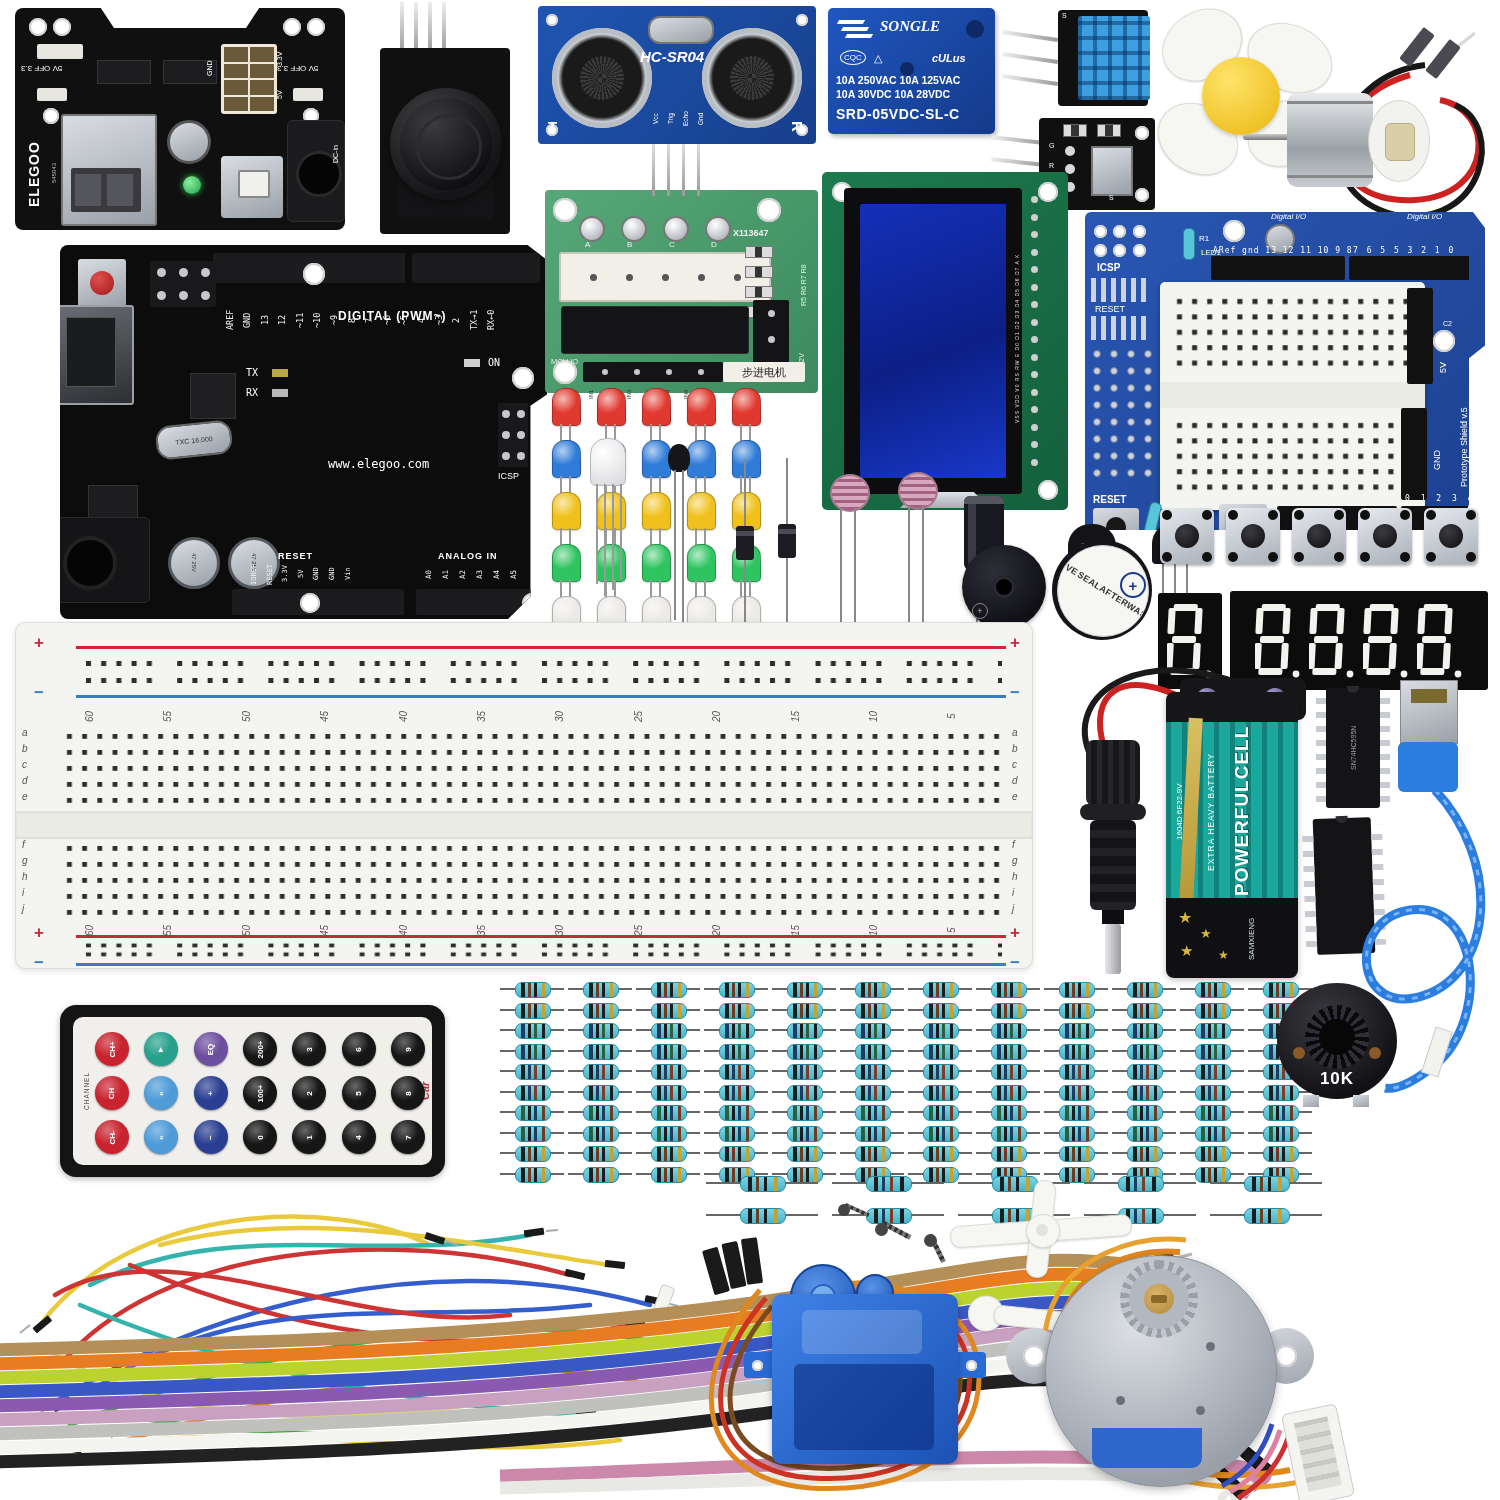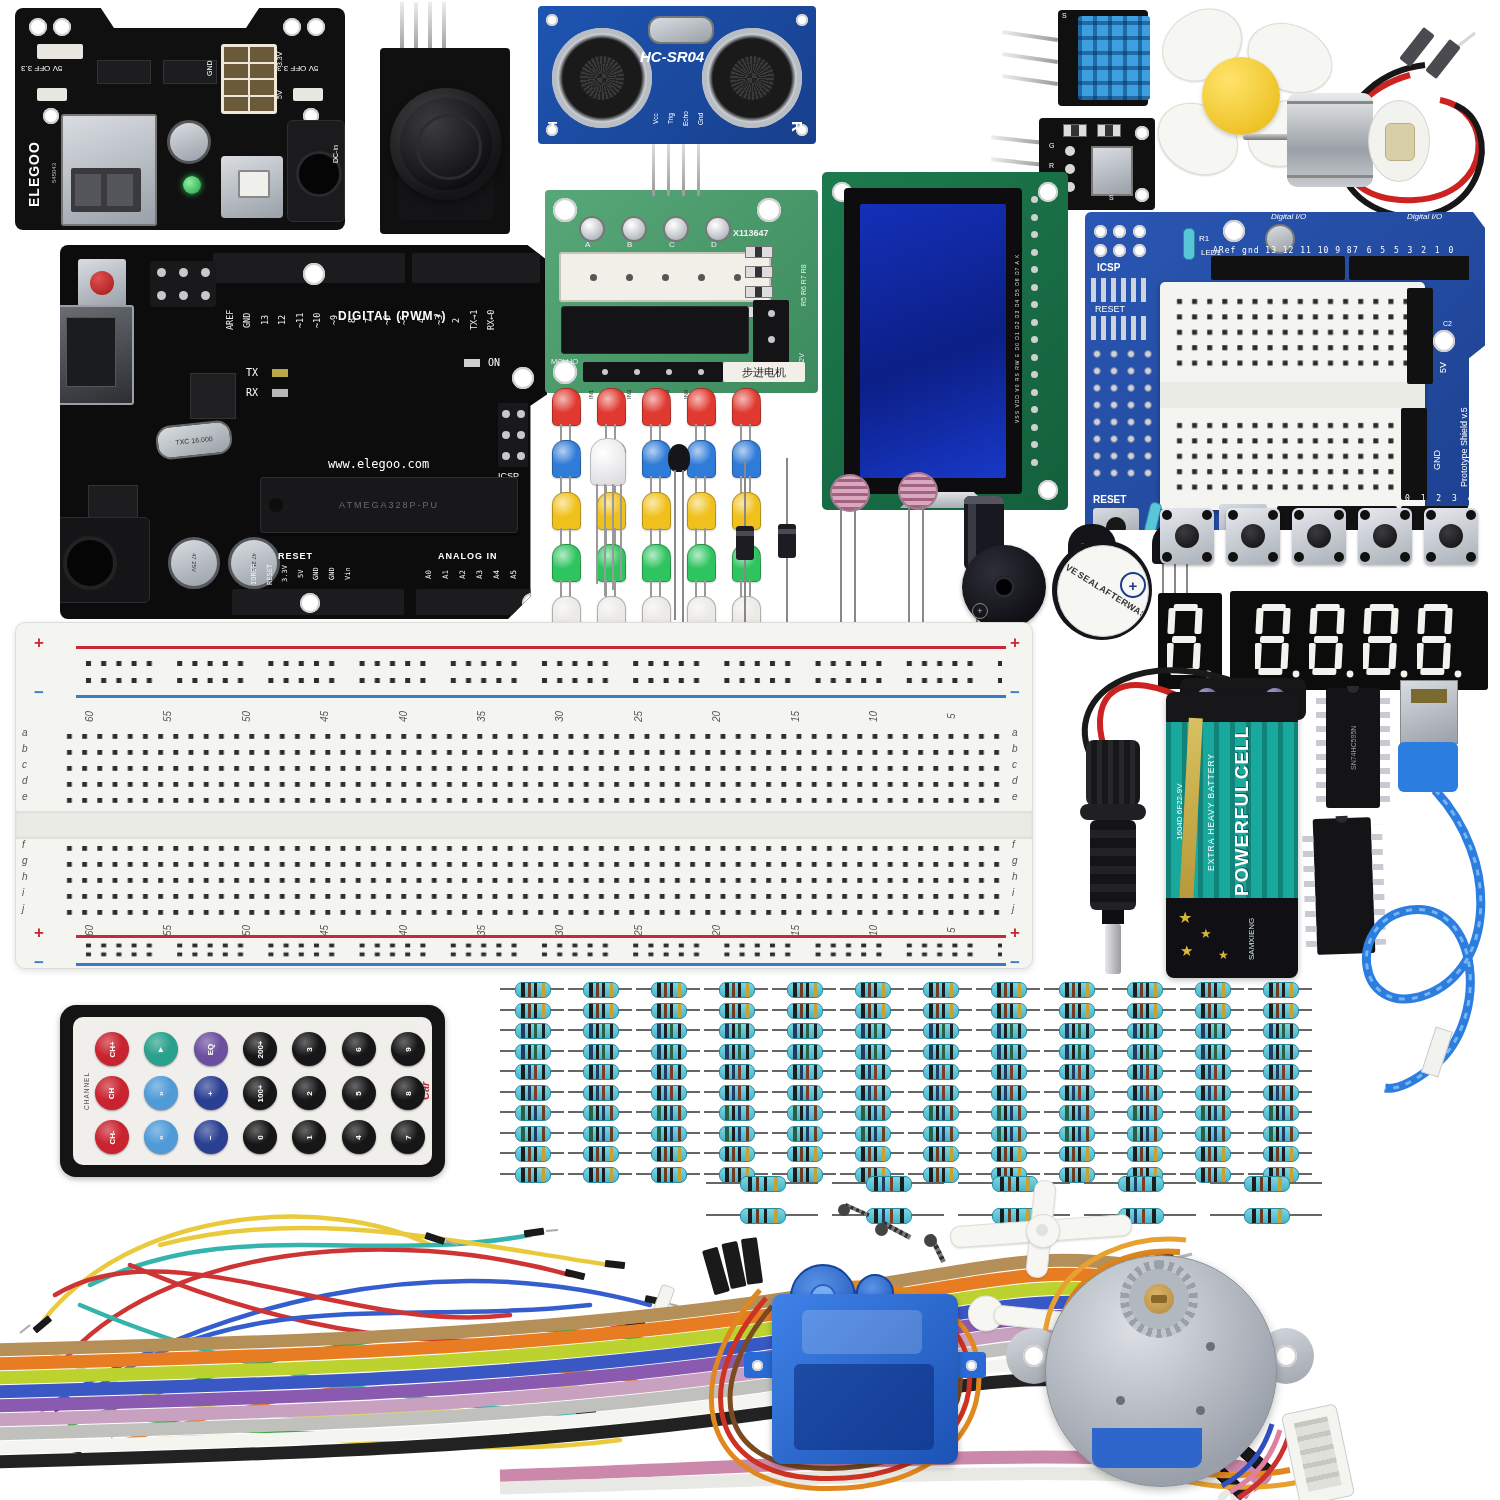--- a/index.html
+++ b/index.html
@@ -102,20 +102,36 @@
     <div class="abs wt" style="left:254px;top:112px;font-size:15px;font-weight:bold;transform:rotate(90deg)">R</div>
     <div id="hc-pin-labels">
         <div class="abs vtx" style="left: 112px; top: 90px; width: 11px; height: 46px; font-size: 6.5px; color: rgb(255, 255, 255);">Vcc</div>
         <div class="abs vtx" style="left: 127px; top: 90px; width: 11px; height: 46px; font-size: 6.5px; color: rgb(255, 255, 255);">Trig</div>
         <div class="abs vtx" style="left: 142px; top: 90px; width: 11px; height: 46px; font-size: 6.5px; color: rgb(255, 255, 255);">Echo</div>
         <div class="abs vtx" style="left: 157px; top: 90px; width: 11px; height: 46px; font-size: 6.5px; color: rgb(255, 255, 255);">Gnd</div>
       </div>
   </div>
   <div id="hc-pins"></div>
 
+  <div class="abs" style="left:828px;top:8px;width:167px;height:126px;background:linear-gradient(135deg,#2057c0,#143a8a);border-radius:5px;box-shadow:2px 3px 4px rgba(0,0,0,.25)">
+    <div class="abs" style="left:10px;top:10px;width:34px;height:22px">
+      <i class="abs" style="left:0;top:2px;width:26px;height:4px;background:#fff;transform:skewX(-30deg)"></i>
+      <i class="abs" style="left:4px;top:9px;width:26px;height:4px;background:#fff;transform:skewX(-30deg)"></i>
+      <i class="abs" style="left:8px;top:16px;width:26px;height:4px;background:#fff;transform:skewX(-30deg)"></i>
+      </div>
+    <div class="abs wt" style="left:52px;top:10px;font-size:15px;font-weight:bold;font-style:italic;font-family:'Liberation Serif',serif">SONGLE</div>
+    <div class="abs" style="left:138px;top:12px;width:18px;height:18px;border-radius:50%;background:#0e2a66"></div>
+    <div class="abs" style="left:72px;top:54px;width:14px;height:14px;border-radius:50%;background:#0e2a66"></div>
+    <div class="abs wt" style="left:12px;top:42px;font-size:8px;border:1px solid #fff;border-radius:50%;padding:2px 3px">CQC</div>
+    <div class="abs wt" style="left:46px;top:44px;font-size:11px">△</div>
+    <div class="abs wt" style="left:104px;top:44px;font-size:11px;font-weight:bold;font-style:italic">cULus</div>
+    <div class="abs wt" style="left:8px;top:66px;font-size:10.5px;font-weight:bold;white-space:nowrap">10A 250VAC 10A 125VAC</div>
+    <div class="abs wt" style="left:8px;top:80px;font-size:10.5px;font-weight:bold;white-space:nowrap">10A  30VDC 10A  28VDC</div>
+    <div class="abs wt" style="left:8px;top:98px;font-size:14px;font-weight:bold;letter-spacing:.5px">SRD-05VDC-SL-C</div>
+  </div>
 
   <div class="abs" style="left:1022px;top:10px;width:130px;height:100px">
     <i class="abs" style="left:-20px;top:24px;width:56px;height:4px;background:linear-gradient(90deg,#eee,#999);transform:rotate(8deg)"></i>
     <i class="abs" style="left:-20px;top:46px;width:56px;height:4px;background:linear-gradient(90deg,#eee,#999);transform:rotate(8deg)"></i>
     <i class="abs" style="left:-20px;top:68px;width:56px;height:4px;background:linear-gradient(90deg,#eee,#999);transform:rotate(8deg)"></i>
     <div class="abs pcbblack" style="left:36px;top:0;width:90px;height:96px">
       <div class="abs wt" style="left:4px;top:2px;font-size:7px">S</div>
       </div>
     <div class="abs" style="left:56px;top:6px;width:72px;height:84px;background:#3d9fe0;border-radius:3px;background-image:repeating-linear-gradient(0deg,rgba(0,40,90,.45) 0 4px,transparent 4px 15px),repeating-linear-gradient(90deg,rgba(0,40,90,.45) 0 4px,transparent 4px 15px)"></div>
   </div>
@@ -220,24 +236,20 @@
     <div class="abs" style="left:438px;top:158px;width:30px;height:64px;display:grid;grid-template-columns:1fr 1fr;align-items:center;justify-items:center;background:#19191b">
       <i style="width:8px;height:8px;border-radius:50%;background:#c8c8cc"></i>
         <i style="width:8px;height:8px;border-radius:50%;background:#c8c8cc"></i>
       <i style="width:8px;height:8px;border-radius:50%;background:#c8c8cc"></i>
         <i style="width:8px;height:8px;border-radius:50%;background:#c8c8cc"></i>
       <i style="width:8px;height:8px;border-radius:50%;background:#c8c8cc"></i>
         <i style="width:8px;height:8px;border-radius:50%;background:#c8c8cc"></i>
       </div>
     <div class="abs wt" style="left:438px;top:226px;font-size:9px">ICSP</div>
     <div class="abs wt" style="left:268px;top:212px;font-size:12px;font-family:'DejaVu Sans Mono',monospace">www.elegoo.com</div>
-    <div class="abs" style="left:200px;top:232px;width:256px;height:54px;background:#18181a;border:1px solid #2e2e30;border-radius:3px;box-shadow:0 2px 3px rgba(0,0,0,.5)">
-      <div class="ctr" style="width:100%;height:100%;color:#6a6a70;font-size:9px;letter-spacing:2px">ATMEGA328P-PU</div>
-      <i class="abs" style="left:8px;top:20px;width:14px;height:14px;border-radius:50%;background:#0d0d0e"></i>
-      </div>
     <div class="abs" style="left:28px;top:240px;width:48px;height:36px;background:#1d1d20;border:1px solid #333"></div>
     <div class="abs silver" style="left:108px;top:292px;width:46px;height:46px;border-radius:50%;border:3px solid #55585c">
       <div class="ctr vtx2" style="width:100%;height:100%;font-size:6px;color:#333">47 25V</div>
       </div>
     <div class="abs silver" style="left:168px;top:292px;width:46px;height:46px;border-radius:50%;border:3px solid #55585c">
       <div class="ctr vtx2" style="width:100%;height:100%;font-size:6px;color:#333">47 25V</div>
       </div>
     <div class="abs" style="left:-4px;top:272px;width:92px;height:84px;background:#151517;border:1px solid #2c2c2e;border-radius:6px">
       <div class="abs" style="left:6px;top:18px;width:46px;height:46px;border-radius:50%;background:#050505;border:4px solid #222"></div>
       </div>
@@ -1696,20 +1708,31 @@
       </div>
       <div class="abs" style="left: 504px; top: 38px; width: 112px; height: 2px; background: rgb(102, 102, 102);"></div>
       <div class="abs" style="left: 538px; top: 32px; width: 44px; height: 14px; border-radius: 7px; background: linear-gradient(rgb(121, 214, 228), rgb(72, 180, 200)); border: 1px solid rgb(42, 138, 158);">
         <div class="abs" style="left: 7.04px; top: 0px; width: 3.5px; height: 100%; background: rgb(29, 29, 29);"></div>
         <div class="abs" style="left: 14.96px; top: 0px; width: 3.5px; height: 100%; background: rgb(112, 58, 32);"></div>
         <div class="abs" style="left: 22.88px; top: 0px; width: 3.5px; height: 100%; background: rgb(29, 29, 29);"></div>
         <div class="abs" style="left: 33.44px; top: 0px; width: 3.5px; height: 100%; background: rgb(202, 161, 44);"></div>
       </div>
     </div>
 
+  <div class="abs" style="left:1277px;top:983px;width:120px;height:124px">
+    <div class="abs" style="left:0;top:0;width:120px;height:116px;border-radius:50%;background:radial-gradient(circle at 40% 32%,#3a3a40,#121216 72%)"></div>
+    <div class="abs" style="left:28px;top:22px;width:64px;height:64px;border-radius:50%;background:repeating-conic-gradient(#0a0a0c 0 9deg,#2e2e34 9deg 18deg)">
+      <div class="abs" style="left:14px;top:14px;width:36px;height:36px;border-radius:50%;background:#070708"></div>
+      </div>
+    <div class="abs" style="left:16px;top:64px;width:12px;height:12px;border-radius:50%;background:#8a5a28"></div>
+    <div class="abs" style="left:92px;top:64px;width:12px;height:12px;border-radius:50%;background:#8a5a28"></div>
+    <div class="abs wt ctr" style="left:30px;top:86px;width:60px;height:20px;font-size:17px;font-weight:bold;letter-spacing:1px">10K</div>
+    <i class="abs silver" style="left:26px;top:112px;width:16px;height:12px"></i>
+    <i class="abs silver" style="left:76px;top:112px;width:16px;height:12px"></i>
+  </div>
 
   <div class="abs" id="remote" style="left:60px;top:1005px;width:385px;height:172px;background:#141414;border-radius:16px;box-shadow:0 2px 6px rgba(0,0,0,.3)">
     <div class="abs" style="left:13px;top:12px;width:359px;height:148px;background:#f1efec;border-radius:10px"></div>
     <div class="abs vtx" style="left:20px;top:46px;width:12px;height:80px;font-size:6.5px;color:#555;letter-spacing:1px">CHANNEL</div>
     <div class="abs vtx" style="left:358px;top:66px;width:14px;height:40px;font-size:11px;color:#c82837;font-style:italic;font-weight:bold">Car</div>
     <div id="remote-btns"></div>
   <div class="abs" style="left: 35px; top: 27px; width: 34px; height: 34px; border-radius: 50%; background: radial-gradient(circle at 38% 30%, rgba(255, 255, 255, 0.35), rgba(255, 255, 255, 0) 45%), rgb(200, 35, 47); box-shadow: rgba(0, 0, 0, 0.4) 0px 1px 2px; display: flex; align-items: center; justify-content: center;">
         <span style="color: rgb(255, 255, 255); font-size: 8px; font-weight: bold; transform: rotate(-90deg); white-space: nowrap;">CH+</span>
       </div>
       <div class="abs" style="left: 35px; top: 71px; width: 34px; height: 34px; border-radius: 50%; background: radial-gradient(circle at 38% 30%, rgba(255, 255, 255, 0.35), rgba(255, 255, 255, 0) 45%), rgb(200, 35, 47); box-shadow: rgba(0, 0, 0, 0.4) 0px 1px 2px; display: flex; align-items: center; justify-content: center;">

